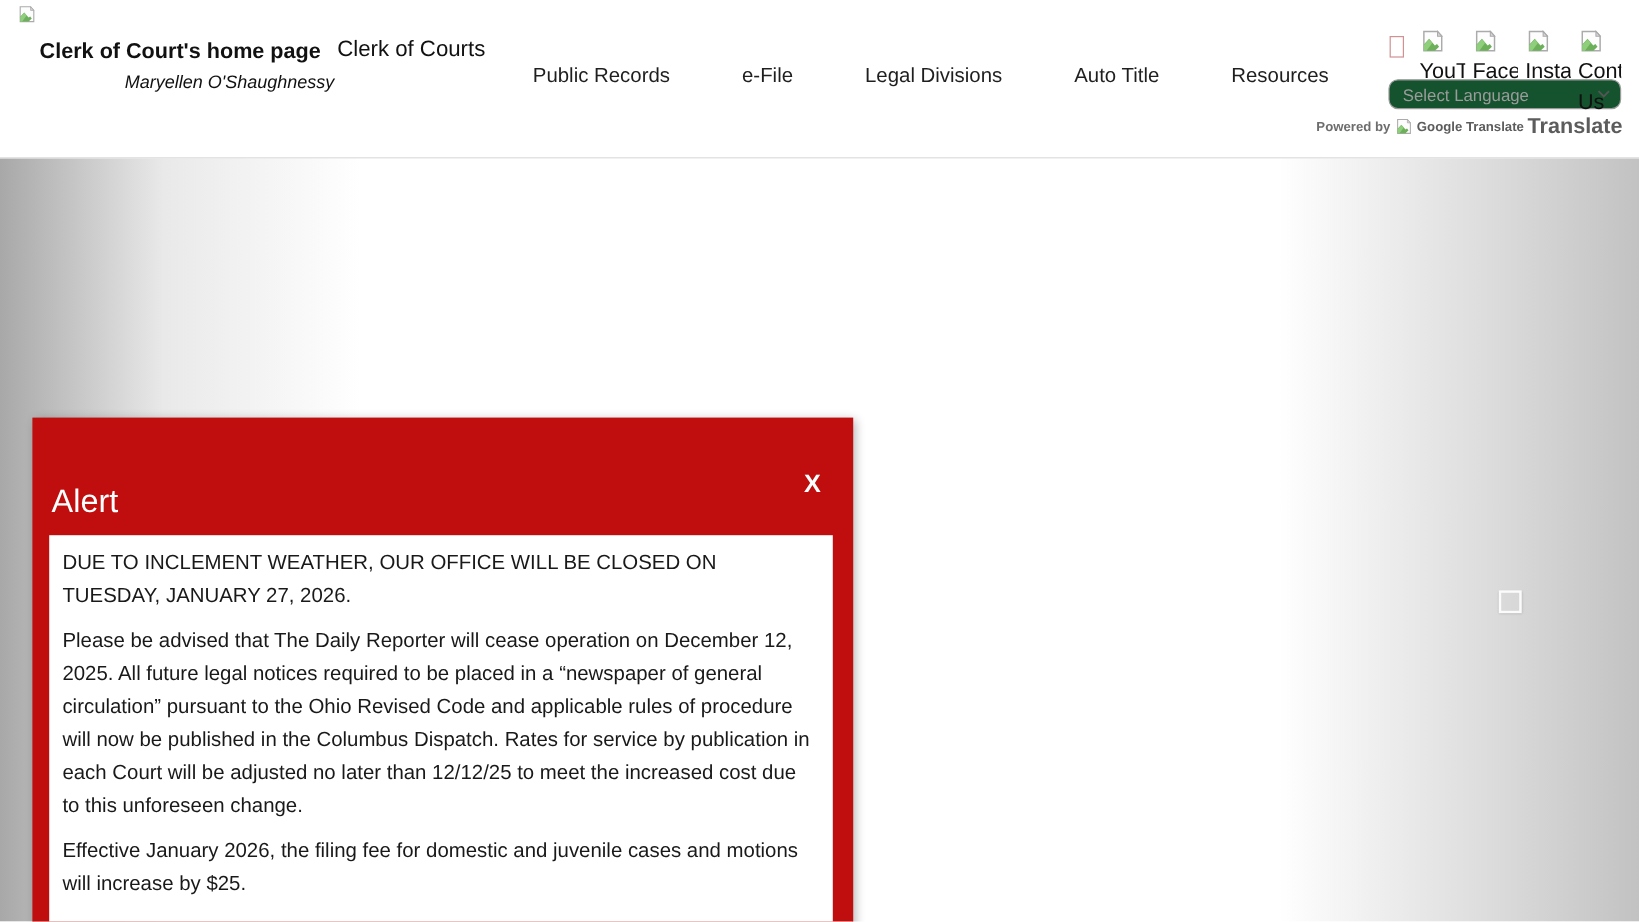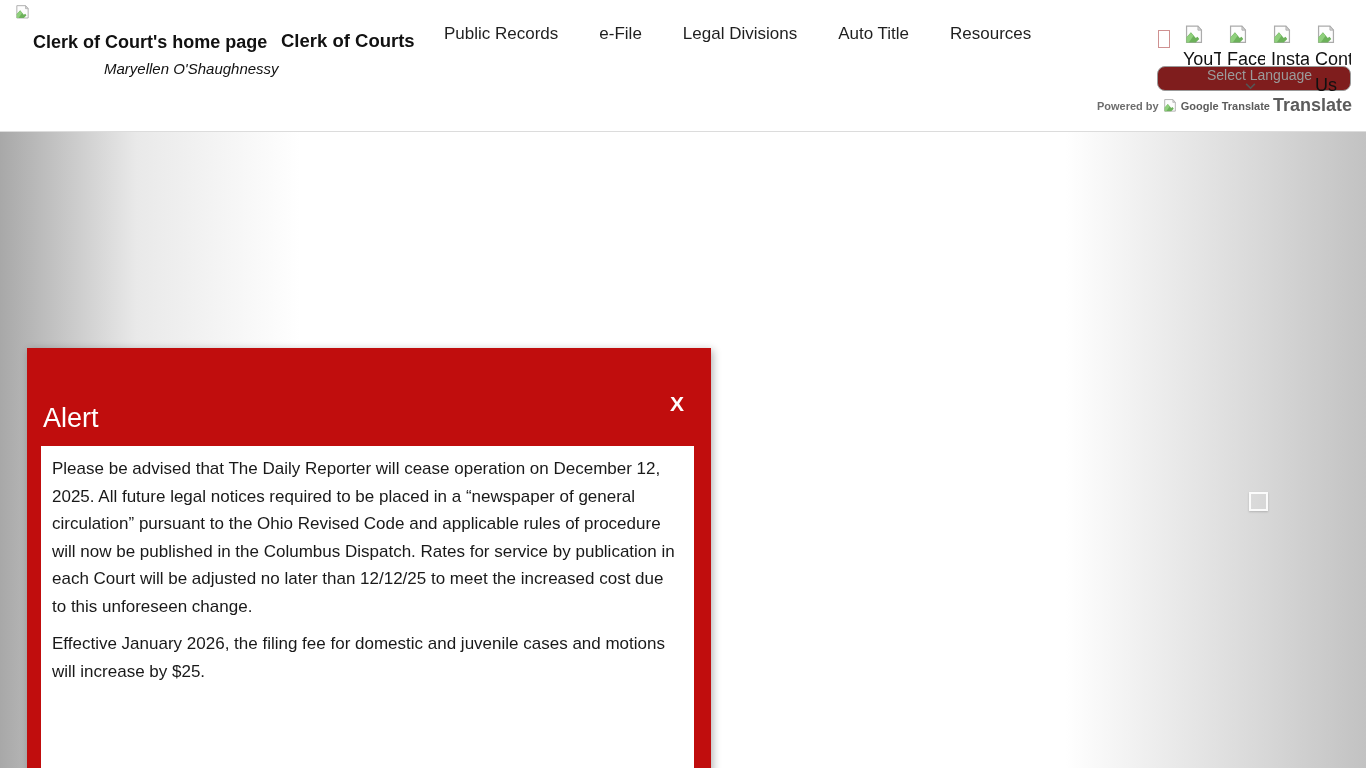--- a/index.html
+++ b/index.html
@@ -24,25 +24,25 @@
     font-size:18px; font-weight:700; color:#111;
     text-decoration:none; cursor:pointer; white-space:nowrap;
   }
   .officeholder {
     position:absolute; left:104px; top:60px;
     font-size:15px; font-weight:400; font-style:italic; color:#111;
     white-space:nowrap;
   }
   .site-name {
     position:absolute; left:281px; top:30px;
-    font-size:18.5px; font-weight:700; color:#111; white-space:nowrap;
+    font-size:18.5px; font-weight:400; color:#111; white-space:nowrap;
   }
   .main-nav {
-    position:absolute; left:444px; top:24px;
-    display:flex; gap:41px; list-style:none;
+    position:absolute; left:444px; top:53px;
+    display:flex; gap:60px; list-style:none;
   }
   .main-nav li a {
     font-size:17px; color:#1f1f1f; text-decoration:none; cursor:pointer;
     white-space:nowrap;
   }
 
   
   .tofu-box {
     position:absolute; left:1158px; top:30px;
     width:12px; height:18px;
@@ -58,22 +58,22 @@
   }
   .social-link .alt-label {
     display:block; font-size:18px; line-height:26px; color:#111;
     margin-top:1px; width:38px; word-break:normal;
   }
   .social-link:last-child { width:36px; }
 
   .lang-select {
     position:absolute; left:1157px; top:66px;
     width:194px; height:25px;
-    background:#7f1d1d; border:1px solid #9a9a9a; border-radius:8px;
-    display:flex; align-items:center; cursor:pointer; z-index:6;flex-direction:column;
+    background:#14532d; border:1px solid #9a9a9a; border-radius:8px;
+    display:flex; align-items:center; cursor:pointer; z-index:6;
   }
   .lang-select .placeholder {
     font-size:14px; color:#9b9b9b; padding-left:11px; flex:1;
     white-space:nowrap; overflow:hidden;
   }
   .lang-select .chevron {
     width:11px; height:7px; margin-right:8px; flex:none;
   }
 
   .powered-row {
@@ -232,16 +232,17 @@
 <main class="content-area">
   <span class="broken-placeholder"></span>
 </main>
 
 <section class="alert-modal">
   <div class="alert-head">
     <h2 class="alert-title">Alert</h2>
     <button class="alert-close">X</button>
   </div>
   <div class="alert-body">
+    <p>DUE TO INCLEMENT WEATHER, OUR OFFICE WILL BE CLOSED ON TUESDAY, JANUARY 27, 2026.</p>
     <p>Please be advised that The Daily Reporter will cease operation on December 12, 2025. All future legal notices required to be placed in a “newspaper of general circulation” pursuant to the Ohio Revised Code and applicable rules of procedure will now be published in the Columbus Dispatch. Rates for service by publication in each Court will be adjusted no later than 12/12/25 to meet the increased cost due to this unforeseen change.</p>
     <p>Effective January 2026, the filing fee for domestic and juvenile cases and motions will increase by $25.</p>
   </div>
 </section>
 
 </body></html>

